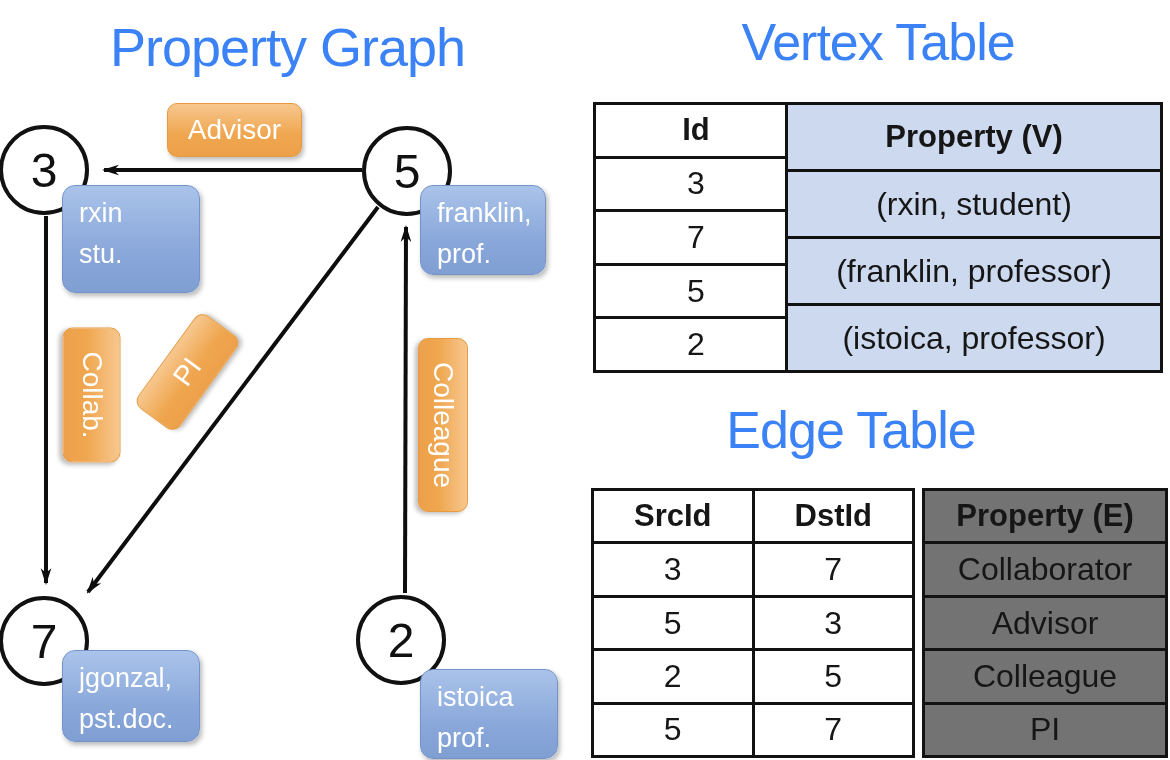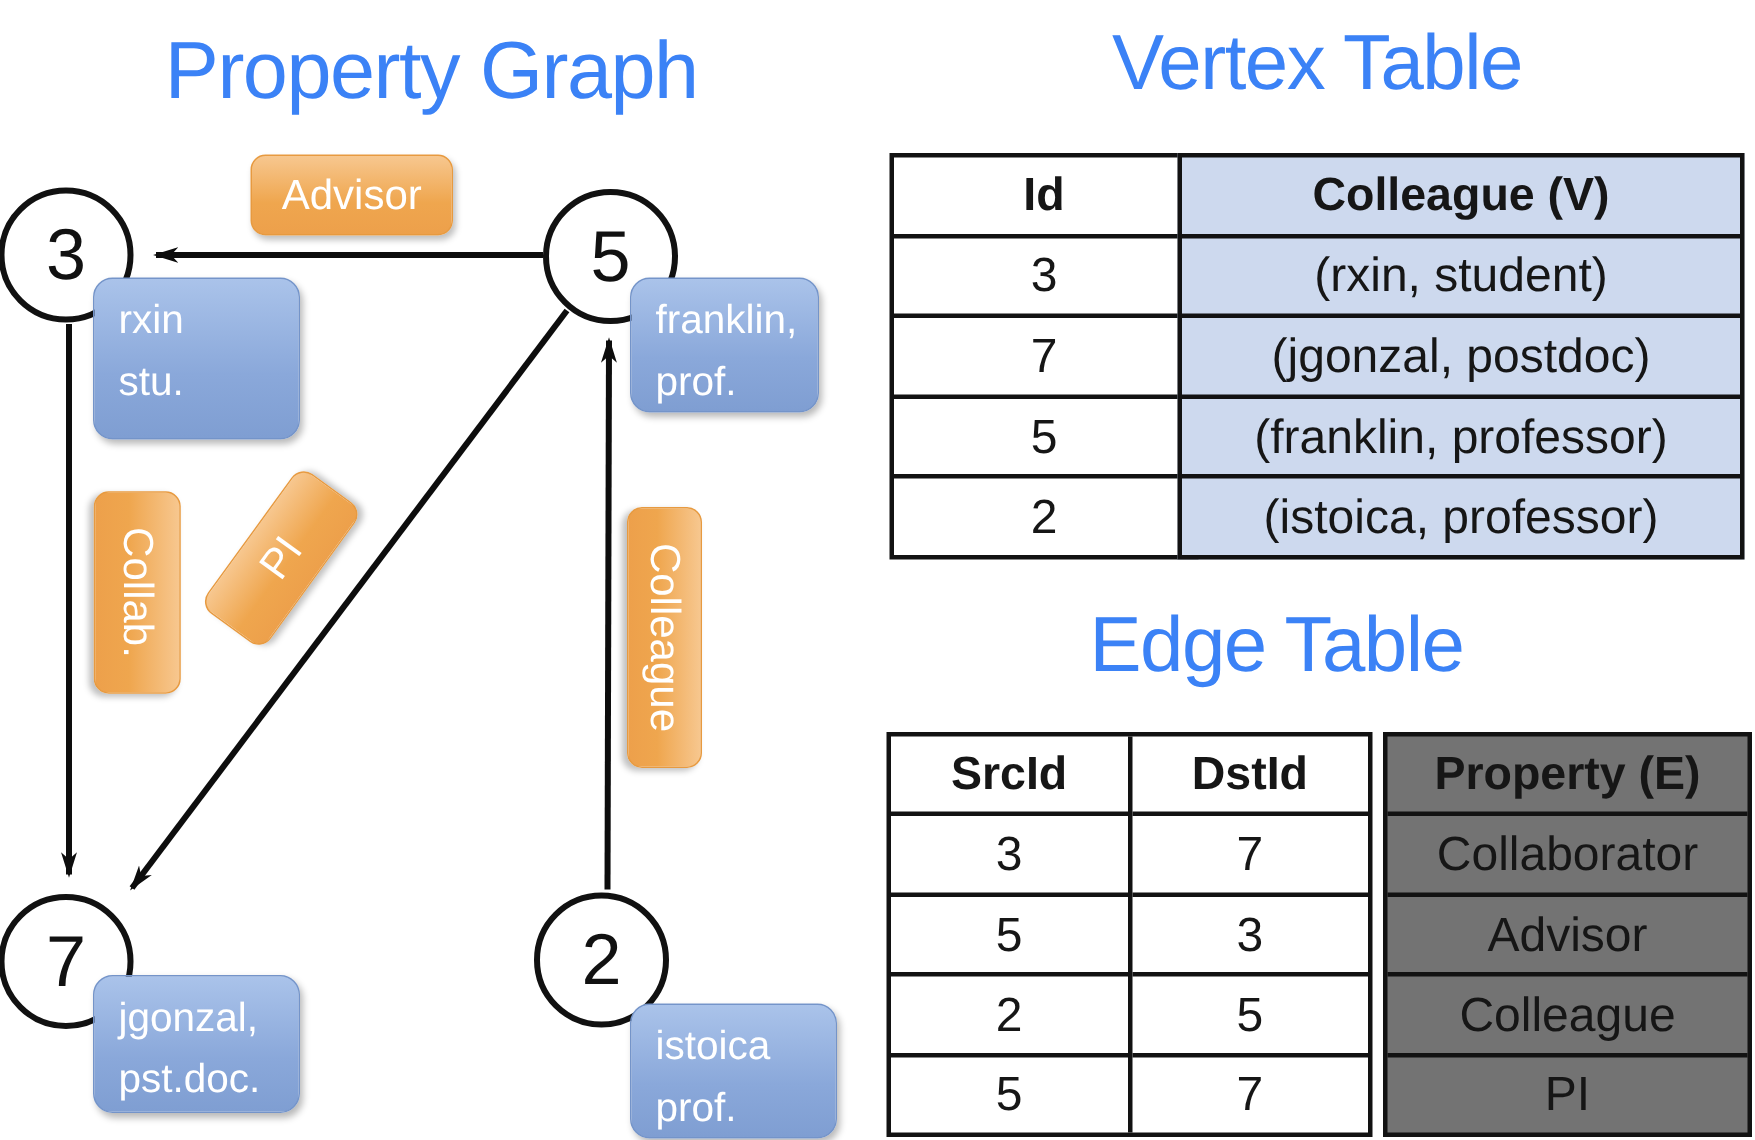--- a/index.html
+++ b/index.html
@@ -114,23 +114,22 @@
 
   <div class="coltable" style="left:593px;top:102px;width:206px;height:271px;">
     <div class="cell hdr">Id</div>
     <div class="cell">3</div>
     <div class="cell">7</div>
     <div class="cell">5</div>
     <div class="cell">2</div>
   </div>
 
   <div class="coltable bg-blue" style="left:785px;top:102px;width:378px;height:271px;">
-    <div class="cell hdr">Colleague (V)</div>
+    <div class="cell hdr">Property (V)</div>
     <div class="cell">(rxin, student)</div>
-    <div class="cell">(jgonzal, postdoc)</div>
     <div class="cell">(franklin, professor)</div>
     <div class="cell">(istoica, professor)</div>
   </div>
 
   <div class="twocol" style="left:591px;top:488px;width:324px;height:270px;">
     <div class="col">
       <div class="cell hdr">SrcId</div>
       <div class="cell">3</div>
       <div class="cell">5</div>
       <div class="cell">2</div>

